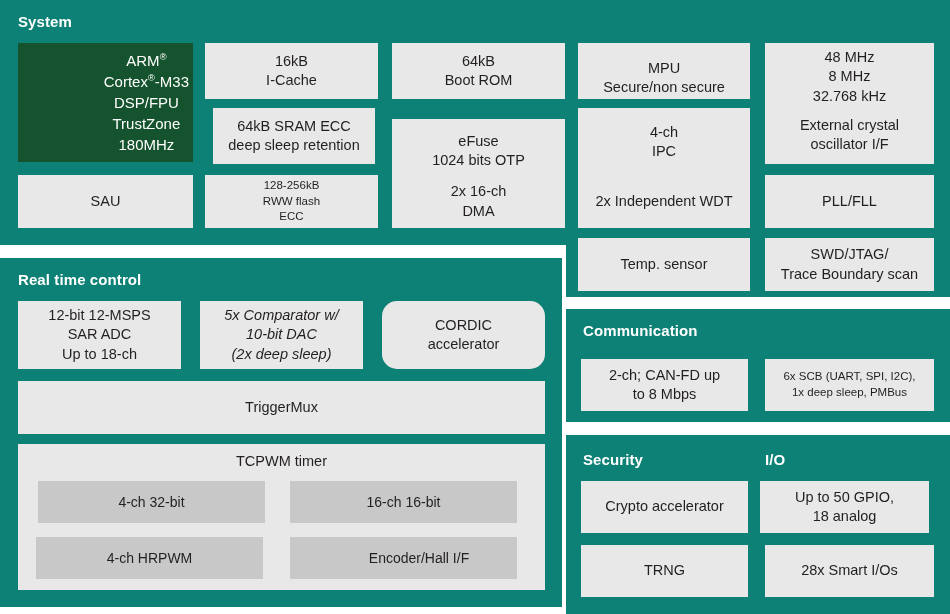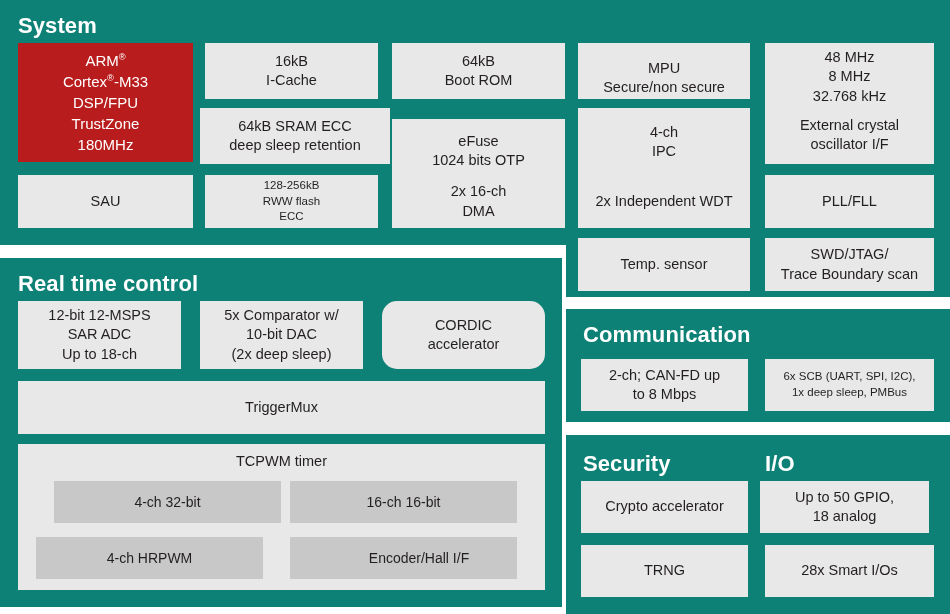--- a/index.html
+++ b/index.html
@@ -18,43 +18,44 @@
   
   .panel {
     position: absolute;
     background: #0d8175;
     box-sizing: border-box;
   }
   .panel-title {
     position: absolute;
     color: #ffffff;
     font-weight: bold;
-    font-size: 22px;
+    font-size: 15px;
     letter-spacing: 0.1px;
     white-space: nowrap;
   }
   
   .blk {
     position: absolute;
     background: #e8e8e8;
     color: #231f20;
     display: flex;
     align-items: center;
     justify-content: center;
     text-align: center;
     box-sizing: border-box;
     font-size: 14.5px;
     line-height: 1.32;
     padding: 2px 4px;
   }
   .blk.dark {
-    background: #b91c1c;
+    background: #14532d;
     color: #ffffff;
     font-size: 15px;
     line-height: 1.4;
+    justify-content: flex-end;
   }
   .blk.small {
     font-size: 11.5px;
     line-height: 1.35;
   }
   .blk.sub {
     background: #c8c8c8;
     font-size: 14px;
   }
   .blk.container {
@@ -89,21 +90,21 @@
       <span><span>Cortex</span><sup>®</sup><span>-M33</span></span><br>
       <span>DSP/FPU</span><br>
       <span>TrustZone</span><br>
       <span>180MHz</span>
     </div>
   </div>
 
   <div class="blk" style="left:205px; top:43px; width:173px; height:56px;">
     <div><span>16kB</span><br><span>I-Cache</span></div>
   </div>
-  <div class="blk" style="left:200px; top:108px; width:190px; height:56px;">
+  <div class="blk" style="left:213px; top:108px; width:162px; height:56px;">
     <div><span>64kB SRAM ECC</span><br><span>deep sleep retention</span></div>
   </div>
   <div class="blk small" style="left:205px; top:175px; width:173px; height:53px;">
     <div><span>128-256kB</span><br><span>RWW flash</span><br><span>ECC</span></div>
   </div>
 
   <div class="blk" style="left:392px; top:43px; width:173px; height:56px;">
     <div><span>64kB</span><br><span>Boot ROM</span></div>
   </div>
   <div class="blk" style="left:392px; top:119px; width:173px; height:64px;">
@@ -142,33 +143,33 @@
   <div class="blk" style="left:765px; top:238px; width:169px; height:53px;">
     <div><span>SWD/JTAG/</span><br><span>Trace Boundary scan</span></div>
   </div>
 
   <div class="panel" style="left:0; top:258px; width:562px; height:349px;"></div>
   <div class="panel-title" style="left:18px; top:271px;">Real time control</div>
 
   <div class="blk" style="left:18px; top:301px; width:163px; height:68px;">
     <div><span>12-bit 12-MSPS</span><br><span>SAR ADC</span><br><span>Up to 18-ch</span></div>
   </div>
-  <div class="blk" style="left:200px; top:301px; width:163px; height:68px;">
+  <div class="blk" style="left:200px; top:301px; width:163px; height:68px;font-style:italic;">
     <div><span>5x Comparator w/</span><br><span>10-bit DAC</span><br><span>(2x deep sleep)</span></div>
   </div>
   <div class="blk" style="left:382px; top:301px; width:163px; height:68px;border-radius:15px;">
     <div><span>CORDIC</span><br><span>accelerator</span></div>
   </div>
   <div class="blk" style="left:18px; top:381px; width:527px; height:53px;">
     <div><span>TriggerMux</span></div>
   </div>
 
   <div class="blk container" style="left:18px; top:444px; width:527px; height:146px;">
     <div class="container-label">TCPWM timer</div>
-    <div class="blk sub" style="left:36px; top:37px; width:227px; height:42px;">
+    <div class="blk sub" style="left:20px; top:37px; width:227px; height:42px;">
       <div>4-ch 32-bit</div>
     </div>
     <div class="blk sub" style="left:272px; top:37px; width:227px; height:42px;text-align:right;">
       <div>16-ch 16-bit</div>
     </div>
     <div class="blk sub" style="left:18px; top:93px; width:227px; height:42px;">
       <div>4-ch HRPWM</div>
     </div>
     <div class="blk sub" style="left:272px; top:93px; width:227px; height:42px;padding-left:35px;">
       <div>Encoder/Hall I/F</div>

